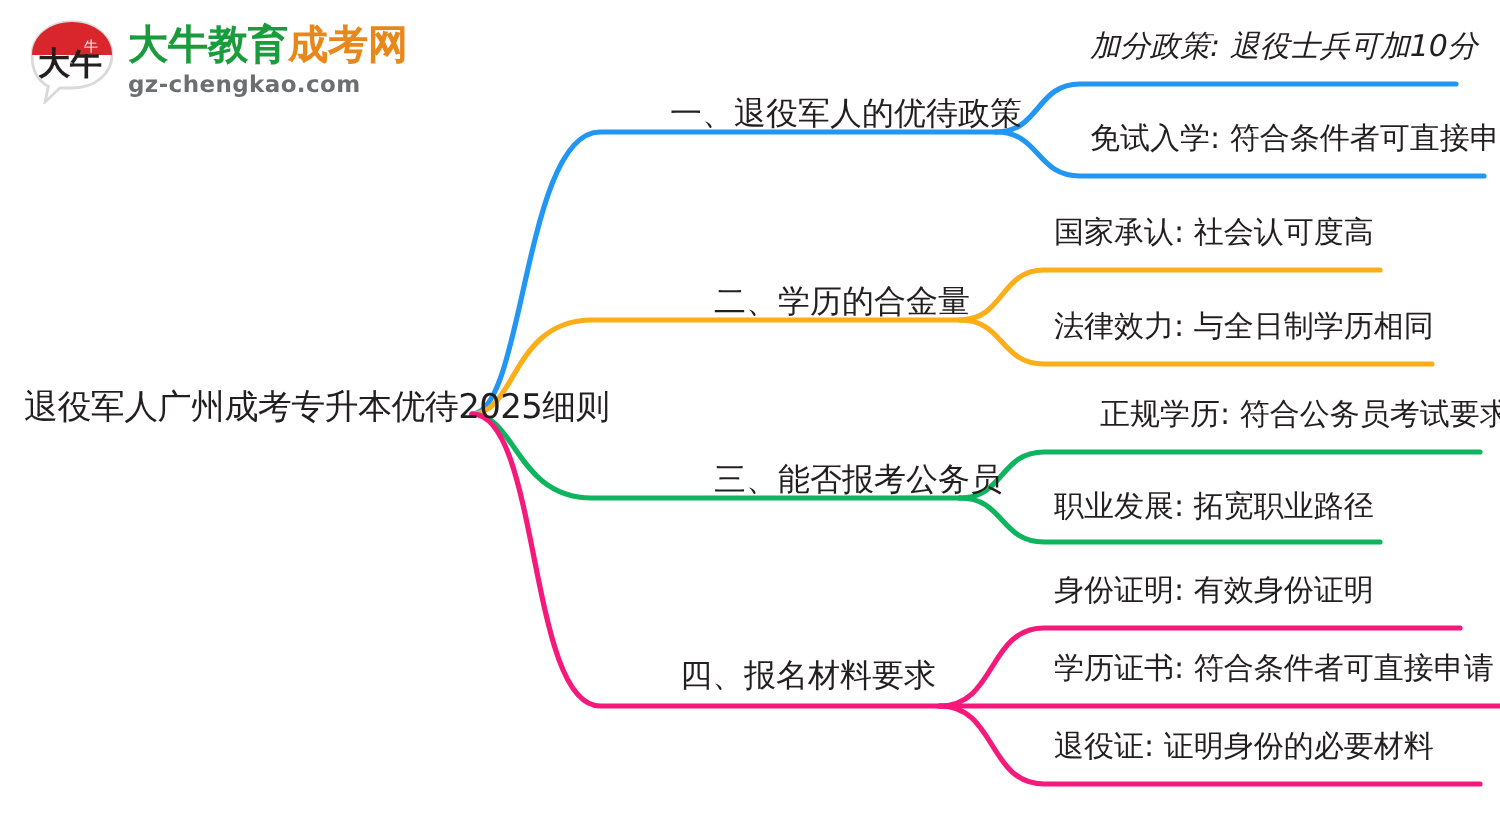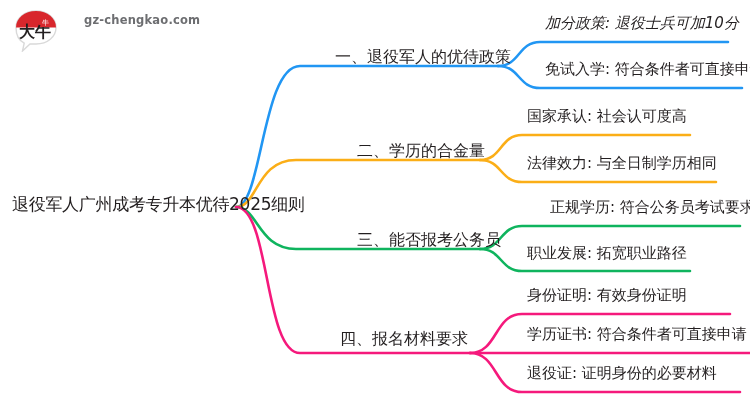--- a/index.html
+++ b/index.html
@@ -47,21 +47,20 @@
   .logo-cn .g { color: #1a9c3c; }
   .logo-cn .o { color: #e8881a; }
   .logo-sub {
     font-size: 11.5px;
     font-weight: bold;
     color: #6d6e71;
     letter-spacing: 0.2px;
     line-height: 14px;
     margin-top: 2px;
     white-space: nowrap;
-    margin-left: 20px;
   }
 
   
   #wires {
     position: absolute;
     left: 0;
     top: 0;
     width: 750px;
     height: 410px;
   }
@@ -102,20 +101,21 @@
 
       <path d="M22 1 C33.5 1 42 8.2 42 17.5 L2 17.5 C2 8.2 10.5 1 22 1 Z" fill="#d8262c"></path>
 
       <text x="21" y="27" text-anchor="middle" font-family="DejaVu Sans, Liberation Sans, sans-serif" font-size="16" font-weight="bold" fill="#231f20">大牛</text>
 
       <rect x="27" y="8" width="9" height="9" rx="1" fill="#d8262c"></rect>
       <text x="31.5" y="15.4" text-anchor="middle" font-family="DejaVu Sans, Liberation Sans, sans-serif" font-size="7" fill="#ffffff">牛</text>
     </svg>
   </div>
   <div id="logo-text">
+    <div class="logo-cn"><span class="g">大牛教育</span><span class="o">成考网</span></div>
     <div class="logo-sub">gz-chengkao.com</div>
   </div>
 </div>
 
 <svg id="wires" viewBox="0 0 750 410" xmlns="http://www.w3.org/2000/svg">
 
   <g>
 
     <path d="M236,207 C262,207 262,66 300,66 L330,66 L498,66" fill="none" stroke="#2196F3" stroke-width="2.6" stroke-linecap="round"></path>
 

